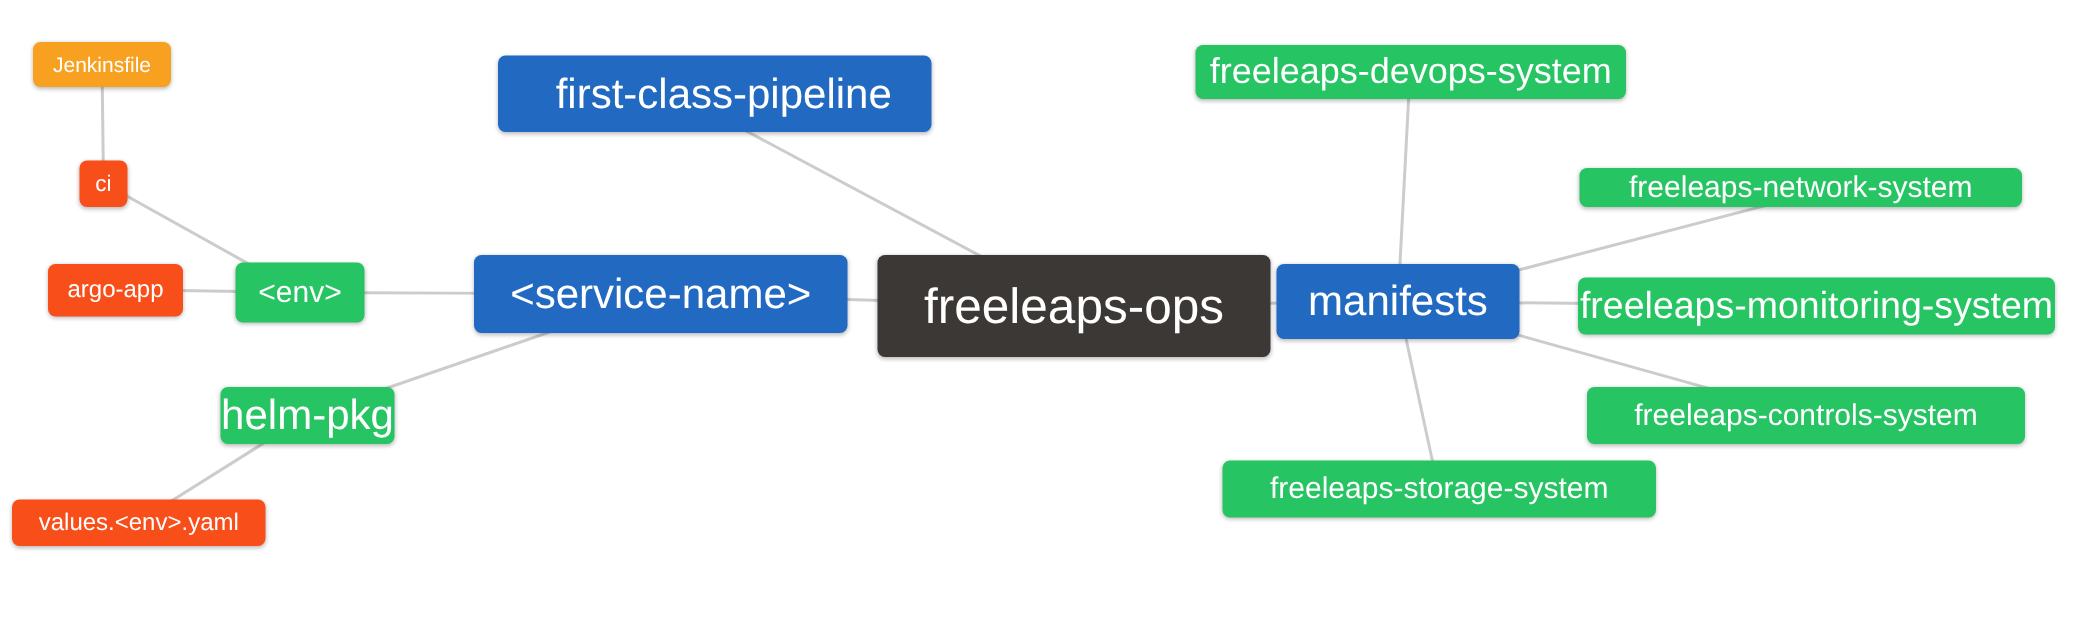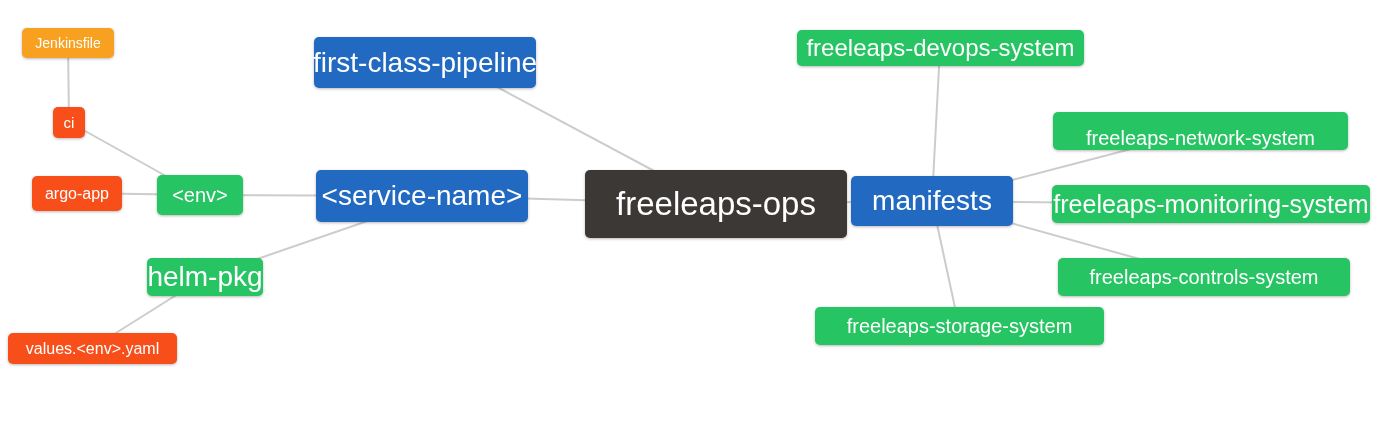--- a/index.html
+++ b/index.html
@@ -37,26 +37,26 @@
   .c-red    { background: #f84e1a; }
   .c-dark   { background: #3b3835; }
 
   
   #n-jenkinsfile        { left: 22px;   top: 28px;  width: 92px;  height: 30px; font-size: 14px; }
   #n-ci                 { left: 53px;   top: 107px; width: 32px;  height: 31px; font-size: 15px; }
   #n-argo-app           { left: 32px;   top: 176px; width: 90px;  height: 35px; font-size: 16px; }
   #n-env                { left: 157px;  top: 175px; width: 86px;  height: 40px; font-size: 20px; }
   #n-helm-pkg           { left: 147px;  top: 258px; width: 116px; height: 38px; font-size: 28px; }
   #n-values-env-yaml    { left: 8px;    top: 333px; width: 169px; height: 31px; font-size: 16px; }
-  #n-first-class-pipeline { left: 314px; top: 37px;  width: 222px; height: 51px; font-size: 28px; }
-  #n-service-name       { left: 316px;  top: 170px; width: 212px; height: 52px; font-size: 28px; }
+  #n-first-class-pipeline { left: 332px; top: 37px;  width: 277px; height: 51px; font-size: 28px; padding-left: 12px; }
+  #n-service-name       { left: 316px;  top: 170px; width: 249px; height: 52px; font-size: 28px; }
   #n-freeleaps-ops      { left: 585px;  top: 170px; width: 262px; height: 68px; font-size: 33px; }
   #n-manifests          { left: 851px;  top: 176px; width: 162px; height: 50px; font-size: 28px; }
   #n-devops-system      { left: 797px;  top: 30px;  width: 287px; height: 36px; font-size: 24px; }
-  #n-network-system     { left: 1053px; top: 112px; width: 295px; height: 38px; font-size: 20px; align-items: flex-end; }
+  #n-network-system     { left: 1053px; top: 112px; width: 295px; height: 26px; font-size: 20px; }
   #n-monitoring-system  { left: 1052px; top: 185px; width: 318px; height: 38px; font-size: 25px; }
   #n-controls-system    { left: 1058px; top: 258px; width: 292px; height: 38px; font-size: 20px; }
   #n-storage-system     { left: 815px;  top: 307px; width: 289px; height: 38px; font-size: 20px; }
 </style>
 </head>
 <body>
 
 <div class="canvas">
 
   <svg class="edges" viewBox="0 0 1390 421" xmlns="http://www.w3.org/2000/svg">

